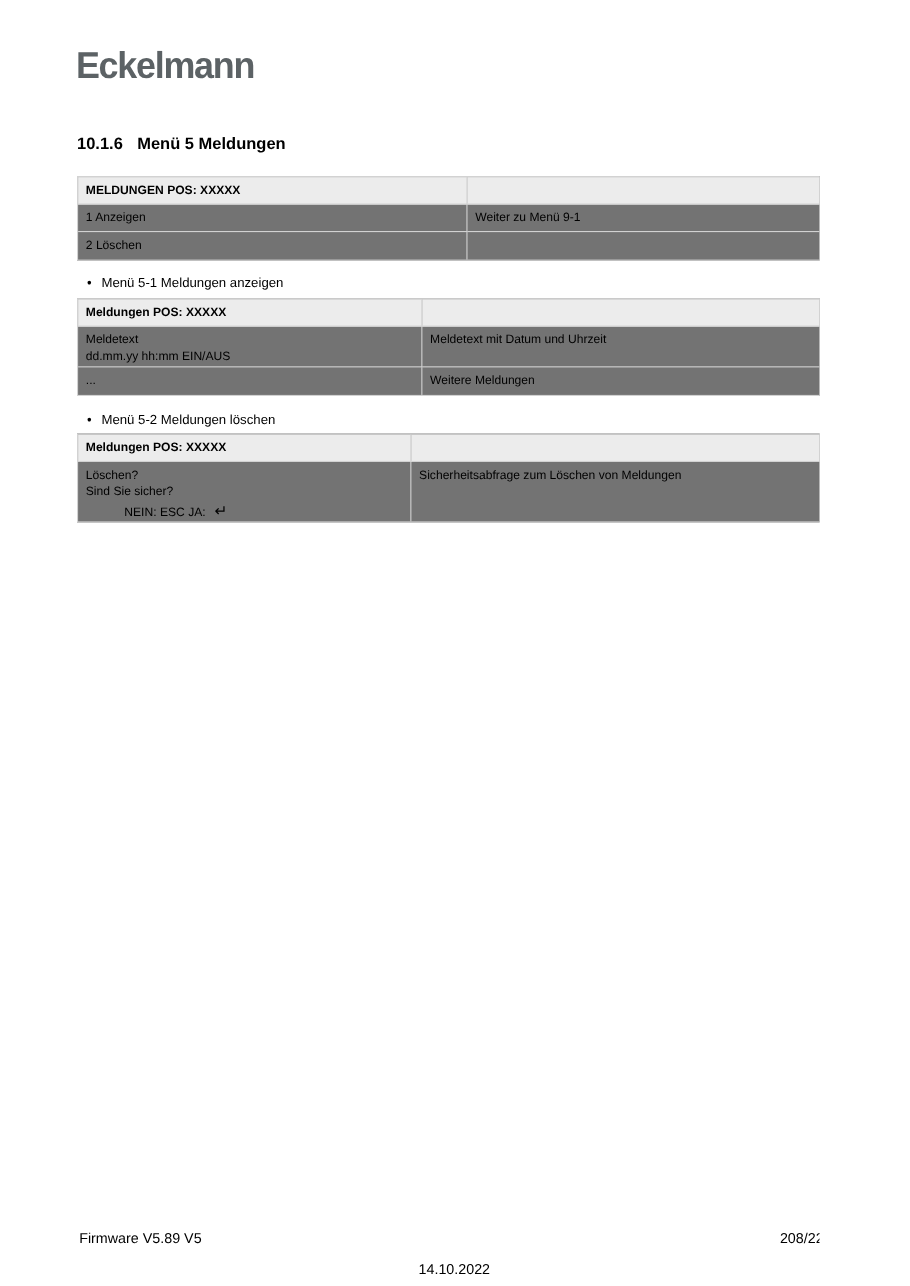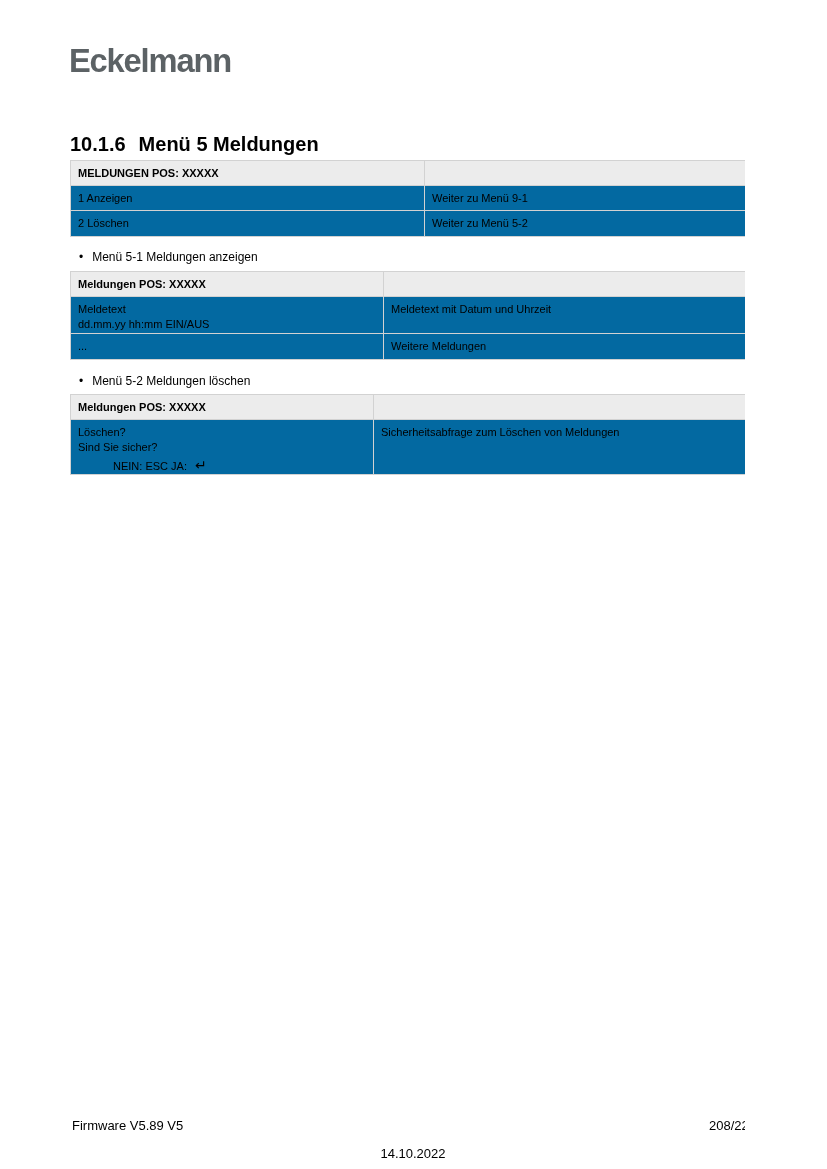--- a/index.html
+++ b/index.html
@@ -7,28 +7,28 @@
     position:relative;width:745px;height:1169px;background:#ffffff;
     font-family:"Liberation Sans",sans-serif;color:#000;overflow:hidden;
   }
   .logo{
     position:absolute;left:69px;top:41px;
     font-size:34px;font-weight:bold;color:#5c6265;
     letter-spacing:-1.2px;transform:scaleX(0.96);transform-origin:left center;
     white-space:nowrap;
   }
   .heading{
-    position:absolute;left:70px;top:133px;margin:0;
-    font-size:20px;font-weight:bold;white-space:nowrap;
+    position:absolute;left:70px;top:122px;margin:0;
+    font-size:15px;font-weight:bold;white-space:nowrap;
   }
   .heading .num{margin-right:13px;}
   .tbl{
     position:absolute;left:70px;width:686px;display:grid;
     border:1px solid #d2d2d2;box-sizing:border-box;
-    font-size:11px;background:#0369a1;
+    font-size:11px;background:#737373;
   }
   .t1{top:160px;grid-template-columns:354px 1fr;grid-template-rows:25px 25px 25px;}
   .t2{top:271px;grid-template-columns:313px 1fr;grid-template-rows:25px 37px 25px;}
   .t3{top:394px;grid-template-columns:303px 1fr;grid-template-rows:25px 54px;}
   .cell{
     padding:5px 7px 0 7px;box-sizing:border-box;overflow:hidden;
     border-bottom:1px solid #d2d2d2;line-height:14px;
   }
   .cl{border-right:1px solid #d2d2d2;}
   .hdr{background:#ececec;font-weight:bold;}
@@ -53,21 +53,20 @@
   <div class="logo">Eckelmann</div>
 
   <h1 class="heading"><span class="num">10.1.6</span><span>Menü 5 Meldungen</span></h1>
 
   <div class="tbl t1">
     <div class="cell hdr cl">MELDUNGEN POS: XXXXX</div>
     <div class="cell hdr"></div>
     <div class="cell cl">1 Anzeigen</div>
     <div class="cell">Weiter zu Menü 9-1</div>
     <div class="cell cl lastrow">2 Löschen</div>
-    <div class="cell lastrow">Weiter zu Menü 5-2</div>
   </div>
 
   <div class="bullet b1">
       <span>Menü 5-1 Meldungen anzeigen</span>
     </div>
 
   <div class="tbl t2">
     <div class="cell hdr cl">Meldungen POS: XXXXX</div>
     <div class="cell hdr"></div>
     <div class="cell cl">

